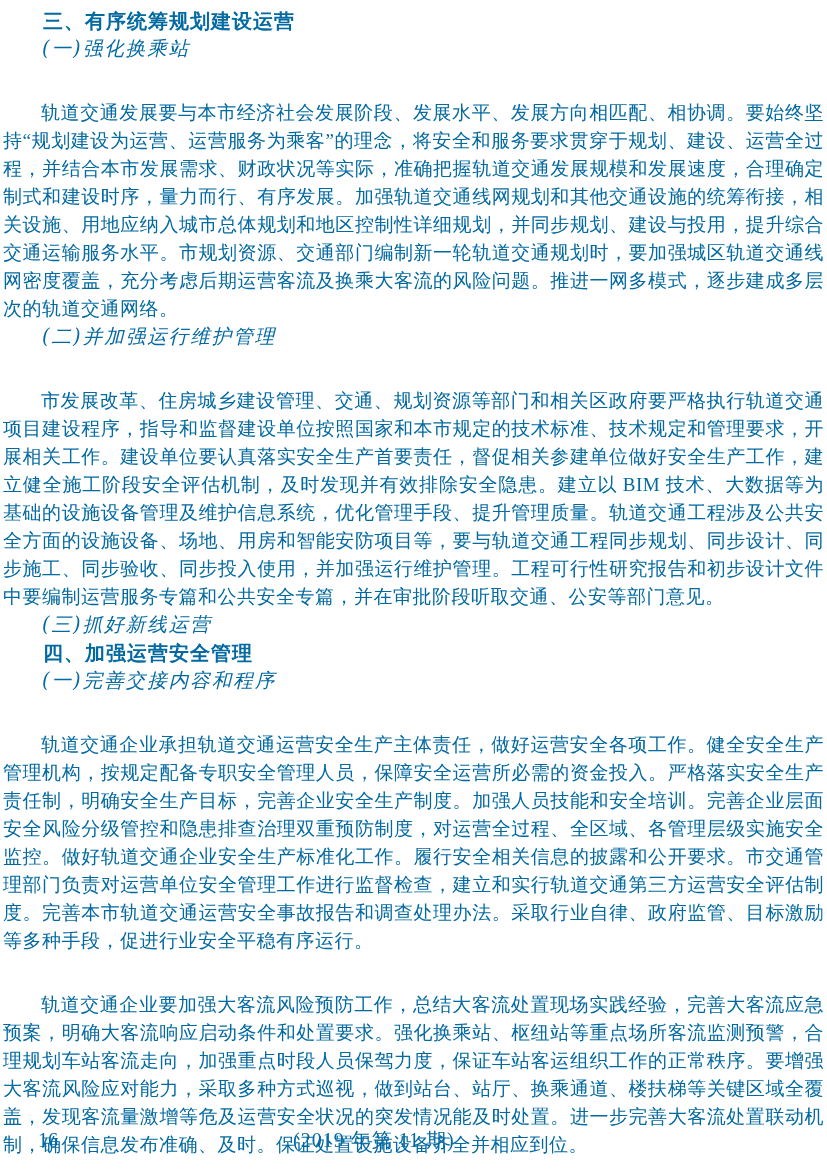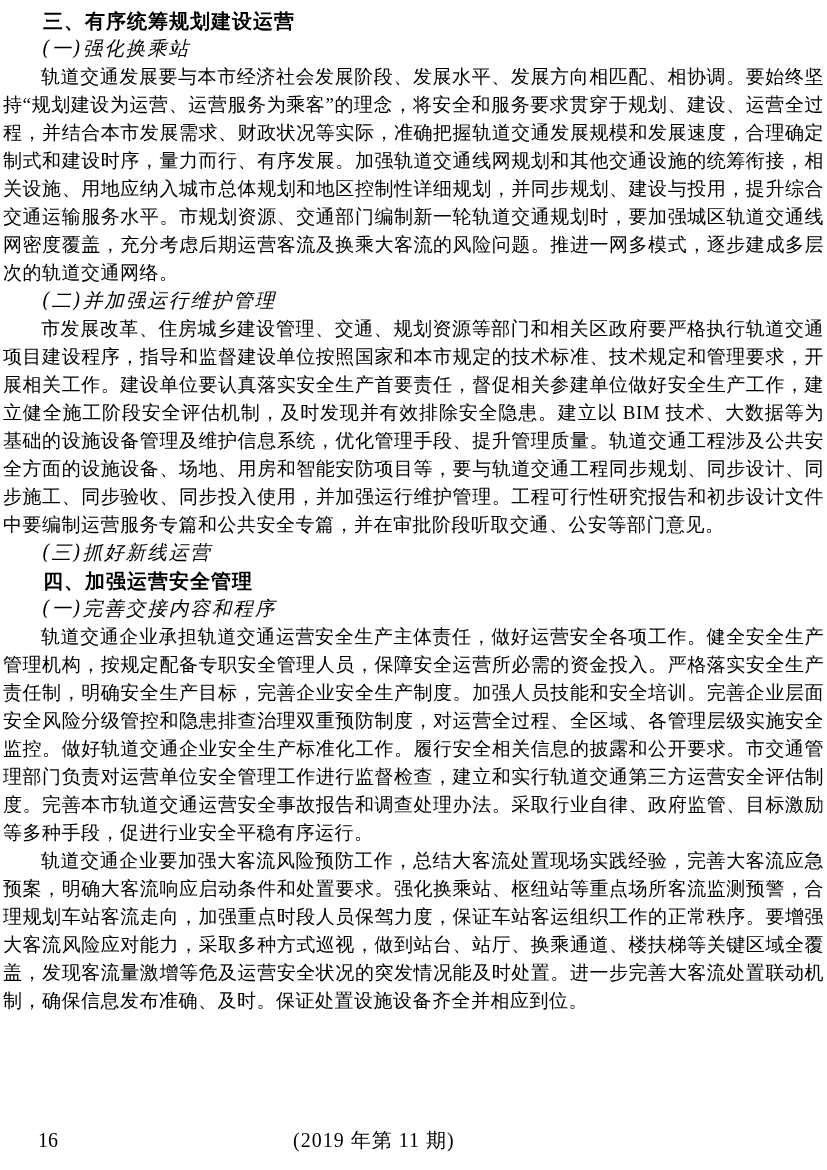--- a/index.html
+++ b/index.html
@@ -6,21 +6,21 @@
     margin: 0;
     padding: 0;
     background: #e8e8e8;
   }
   .page {
     position: relative;
     width: 827px;
     height: 1170px;
     margin: 0 auto;
     background: #ffffff;
-    color: #000000;
+    color: #0369a1;
     font-family: "Liberation Serif", "DejaVu Serif", serif;
     box-sizing: border-box;
     padding: 7px 3px 0 3px;
     overflow: hidden;
   }
   .block {
     margin: 0;
     line-height: 28px;
     font-size: 19px;
     letter-spacing: 0.5px;
@@ -36,20 +36,21 @@
     font-family: "DejaVu Serif", "Liberation Serif", serif;
     font-style: italic;
     font-size: 19.5px;
     text-indent: 2em;
     letter-spacing: 2px;
   }
   .paragraph {
     text-align: justify;
     text-justify: inter-character;
     text-indent: 2em;
+    margin-top: 36px;
   }
   .footer {
     position: absolute;
     left: 0;
     right: 0;
     top: 1126px;
     height: 28px;
     line-height: 28px;
     font-size: 20px;
   }

